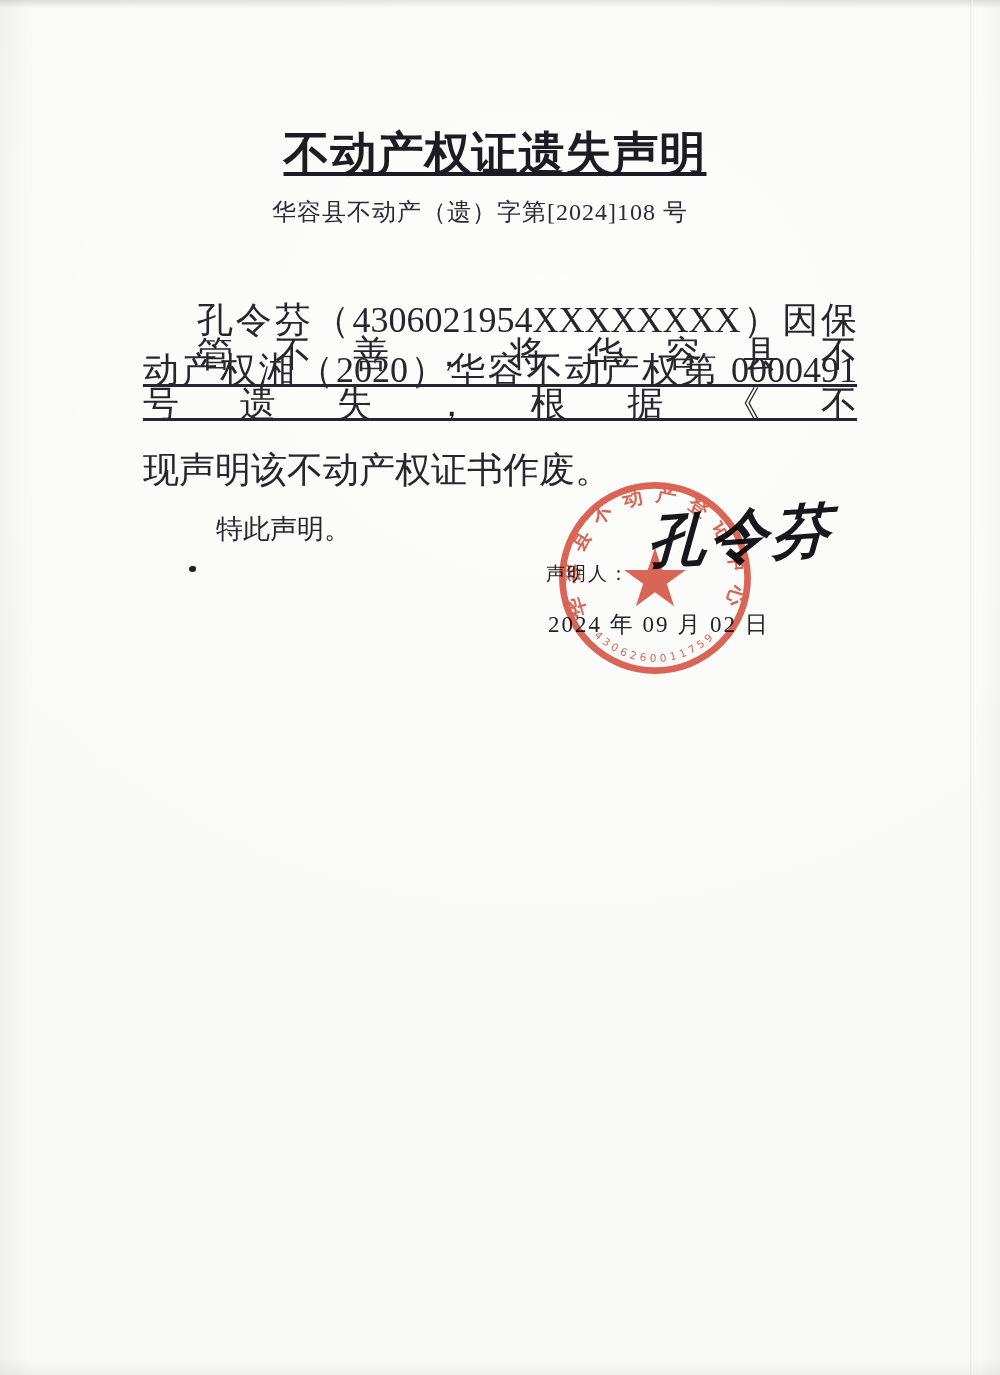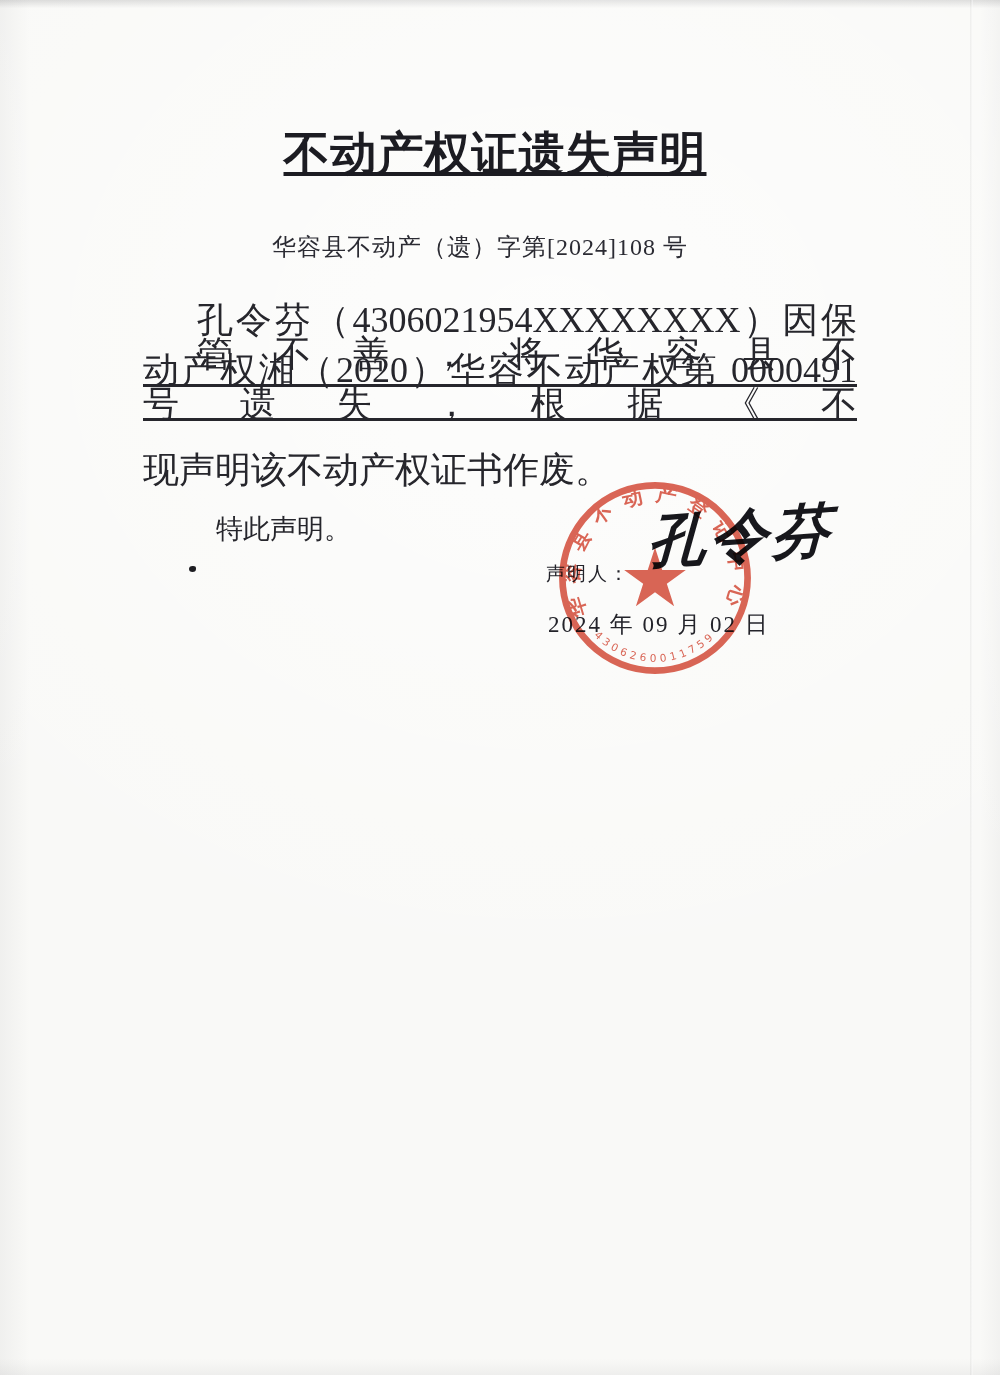--- a/index.html
+++ b/index.html
@@ -31,21 +31,20 @@
     position: absolute; left: 15px; top: 123px; width: 960px;
     margin: 0; text-align: center;
     font-size: 46px; font-weight: 700; letter-spacing: 1px;
     color: #1c1c22;
     text-decoration: underline;
   }
   .docnum {
     position: absolute; left: 0; top: 196px; width: 960px;
     text-align: center; font-size: 24px; letter-spacing: 1px;
     color: #2b2b33;
-    margin-top: 35px;
   }
   .bodyline {
     position: absolute; left: 143px; width: 714px;
     font-size: 36px; line-height: 34px;
     text-align: justify; text-align-last: justify;
     color: #26262c;
   }
   .bodyline.indent { padding-left: 54px; width: 660px; }
   .bodyline.short { text-align: left; text-align-last: left; }
   .l1 { top: 303px; }

